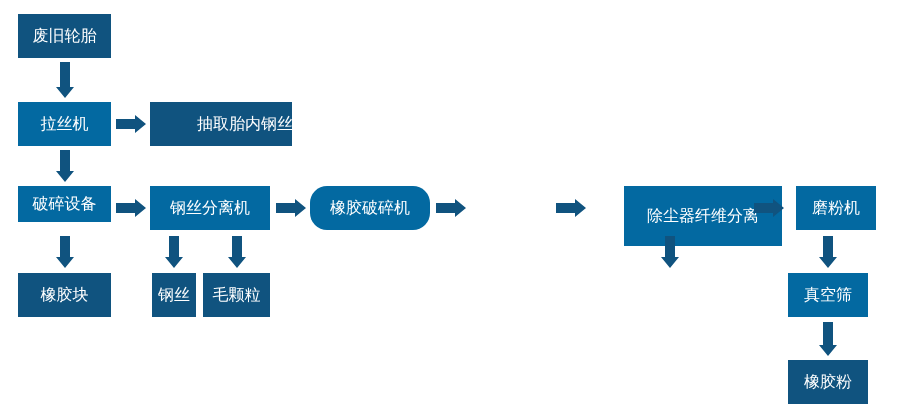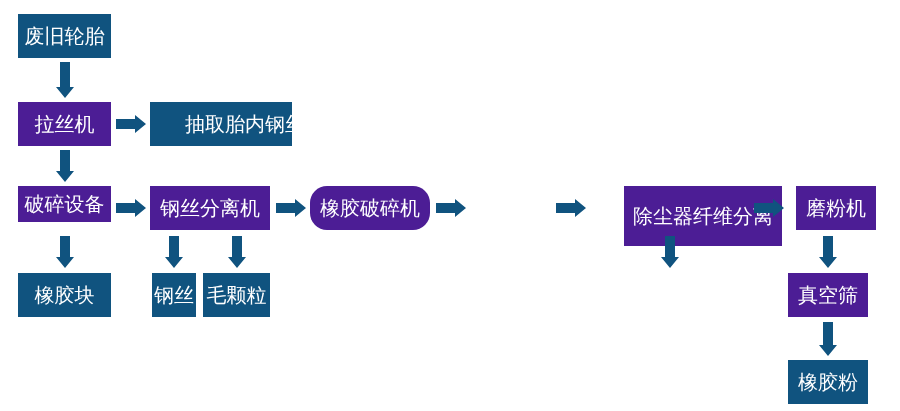--- a/index.html
+++ b/index.html
@@ -20,29 +20,29 @@
     width: 900px;
     height: 411px;
   }
   .node {
     position: absolute;
     box-sizing: border-box;
     display: flex;
     align-items: center;
     justify-content: center;
     color: #ffffff;
-    font-size: 20px;
+    font-size: 16px;
     line-height: 1;
     letter-spacing: 0px;
     white-space: nowrap;
     font-weight: 400;
     font-family: "DejaVu Sans", "Liberation Sans", sans-serif;
   }
   .node.blue { background: #10537f; }
-  .node.red  { background: #4c1d95; }
+  .node.red  { background: #0369a1; }
 
   .arrow {
     position: absolute;
     color: #10537f;
     display: block;
   }
   .arrow svg { display: block; }
 </style>
 </head>
 <body>

